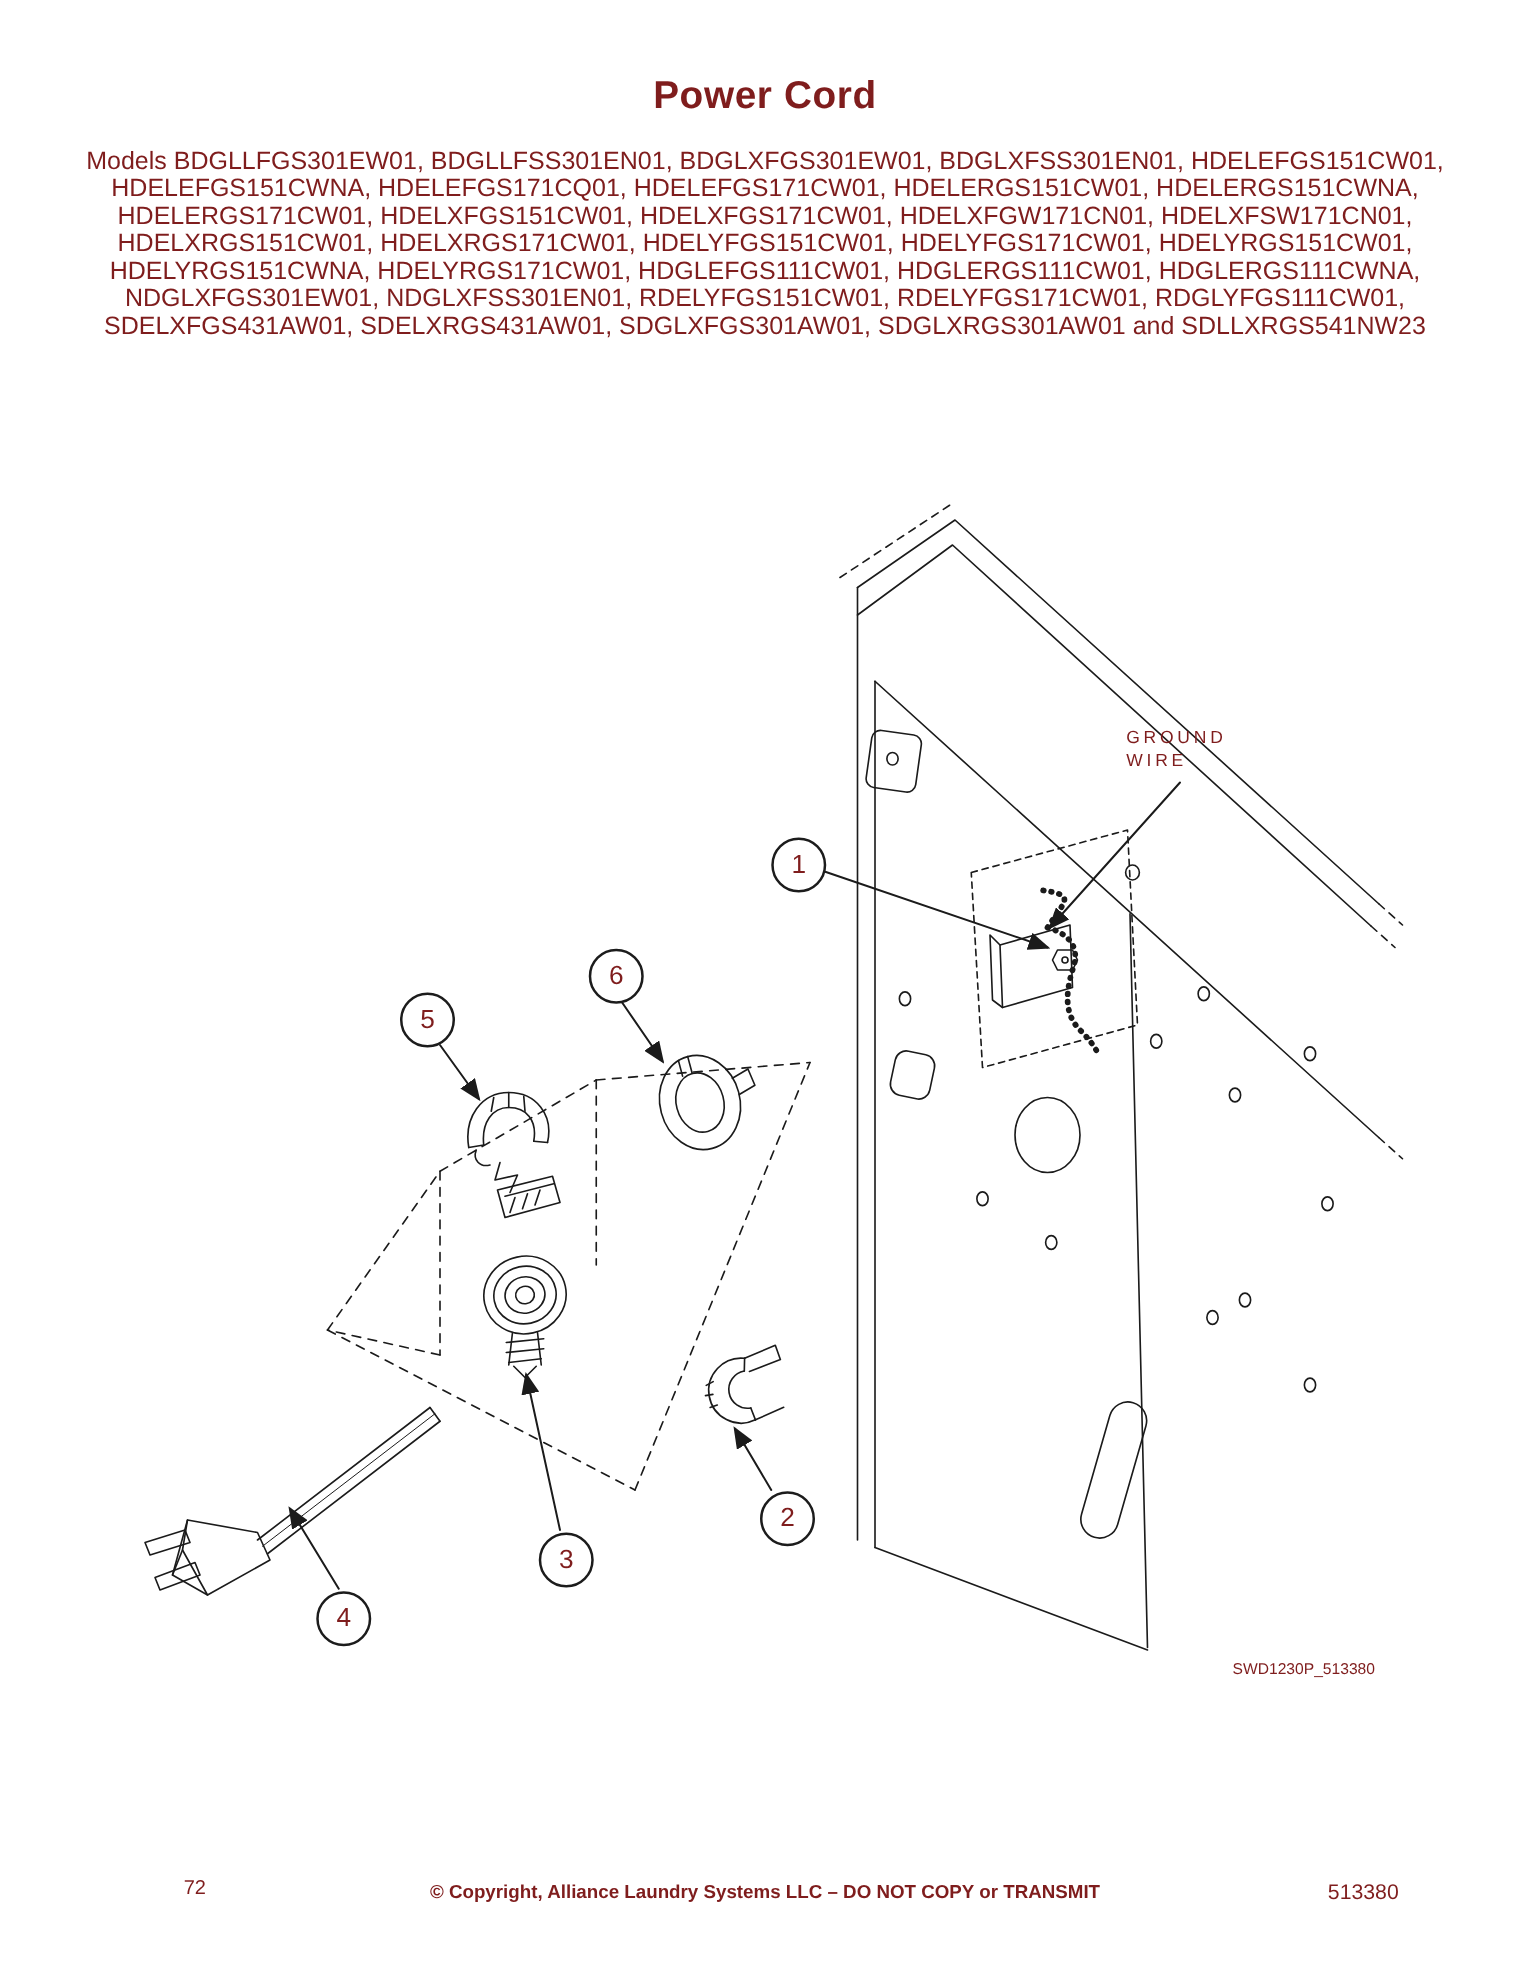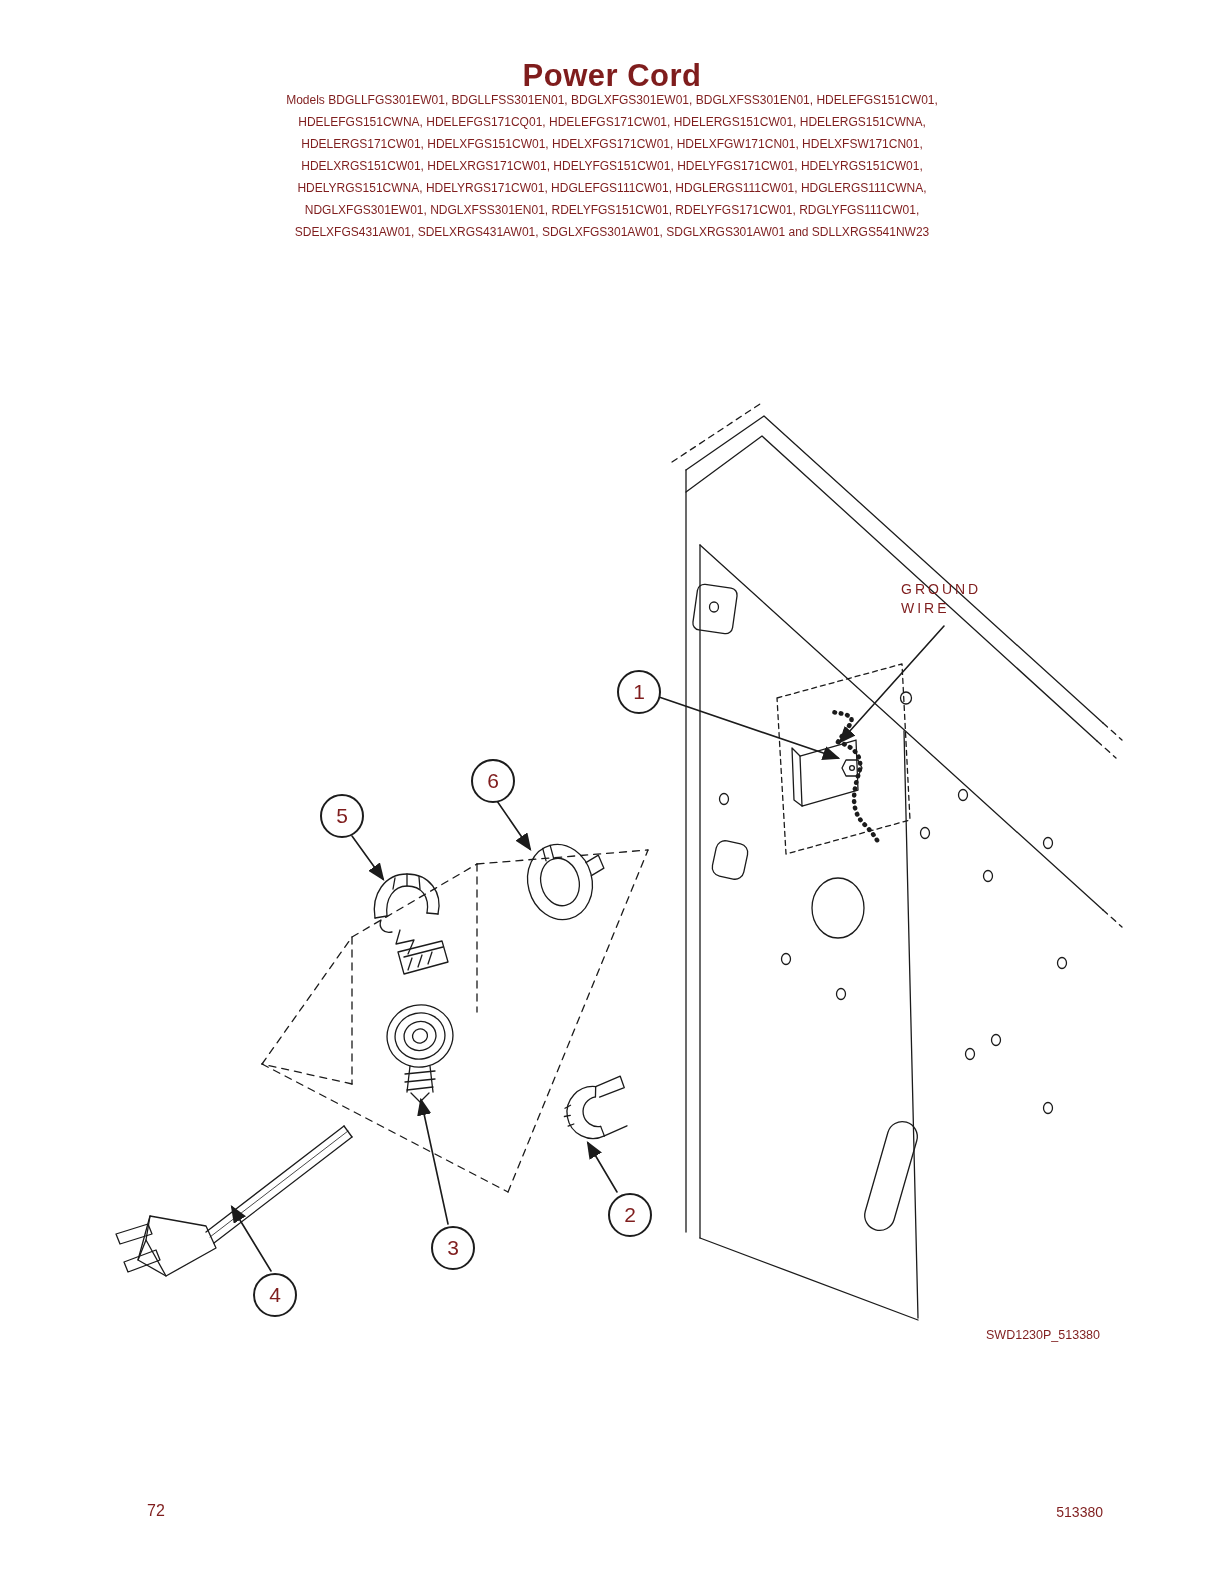--- a/index.html
+++ b/index.html
@@ -5,40 +5,40 @@
   html,body{margin:0;padding:0;background:#e8e8e8;}
   .page{
     position:relative;width:1224px;height:1584px;background:#ffffff;
     font-family:Liberation Sans, sans-serif;color:#7f1d1d;overflow:hidden;margin:0 auto;
   }
   .title{
     position:absolute;top:58px;left:0;width:100%;text-align:center;
     font-size:31px;font-weight:bold;letter-spacing:0.5px;
   }
   .models{
-    position:absolute;top:89px;left:62px;right:62px;text-align:center;
-    font-size:12px;line-height:22px;
+    position:absolute;top:118px;left:62px;right:62px;text-align:center;
+    font-size:20px;line-height:22px;
   }
   .models div{white-space:nowrap;}
   svg.drawing{position:absolute;left:0;top:0;width:1224px;height:1584px;}
   .callout{
     position:absolute;width:40px;height:40px;border:2px solid #1c1c1c;border-radius:50%;
     background:#fff;display:flex;align-items:center;justify-content:center;
     font-size:21px;font-weight:400;z-index:3;
   }
   .ground-label{
     position:absolute;left:901px;top:580px;width:140px;
     font-size:14px;letter-spacing:3px;line-height:19px;z-index:3;
   }
   .figure-id{
     position:absolute;top:1328px;right:124px;font-size:12.5px;z-index:3;
   }
   .footer-page-number{position:absolute;left:107px;top:1502px;font-size:16px;margin-left:40px;}
   .footer-copyright{position:absolute;left:0;top:1505px;width:100%;text-align:center;font-size:15px;font-weight:bold;}
-  .footer-docnum{position:absolute;right:121px;top:1504px;font-size:14px;}
+  .footer-docnum{position:absolute;right:105px;top:1504px;font-size:17px;}
 </style>
 </head>
 <body>
 
 <div class="page">
 
   <div class="title">Power Cord</div>
 
   <div class="models">
     <div>Models BDGLLFGS301EW01, BDGLLFSS301EN01, BDGLXFGS301EW01, BDGLXFSS301EN01, HDELEFGS151CW01,</div>
@@ -202,15 +202,16 @@
   </div>
 
   <div class="ground-label">
     <div>GROUND</div>
     <div>WIRE</div>
   </div>
 
   <div class="figure-id">SWD1230P_513380</div>
 
   <div class="footer-page-number">72</div>
+  <div class="footer-copyright">© Copyright, Alliance Laundry Systems LLC – DO NOT COPY or TRANSMIT</div>
   <div class="footer-docnum">513380</div>
 
 </div>
 
 </body></html>

